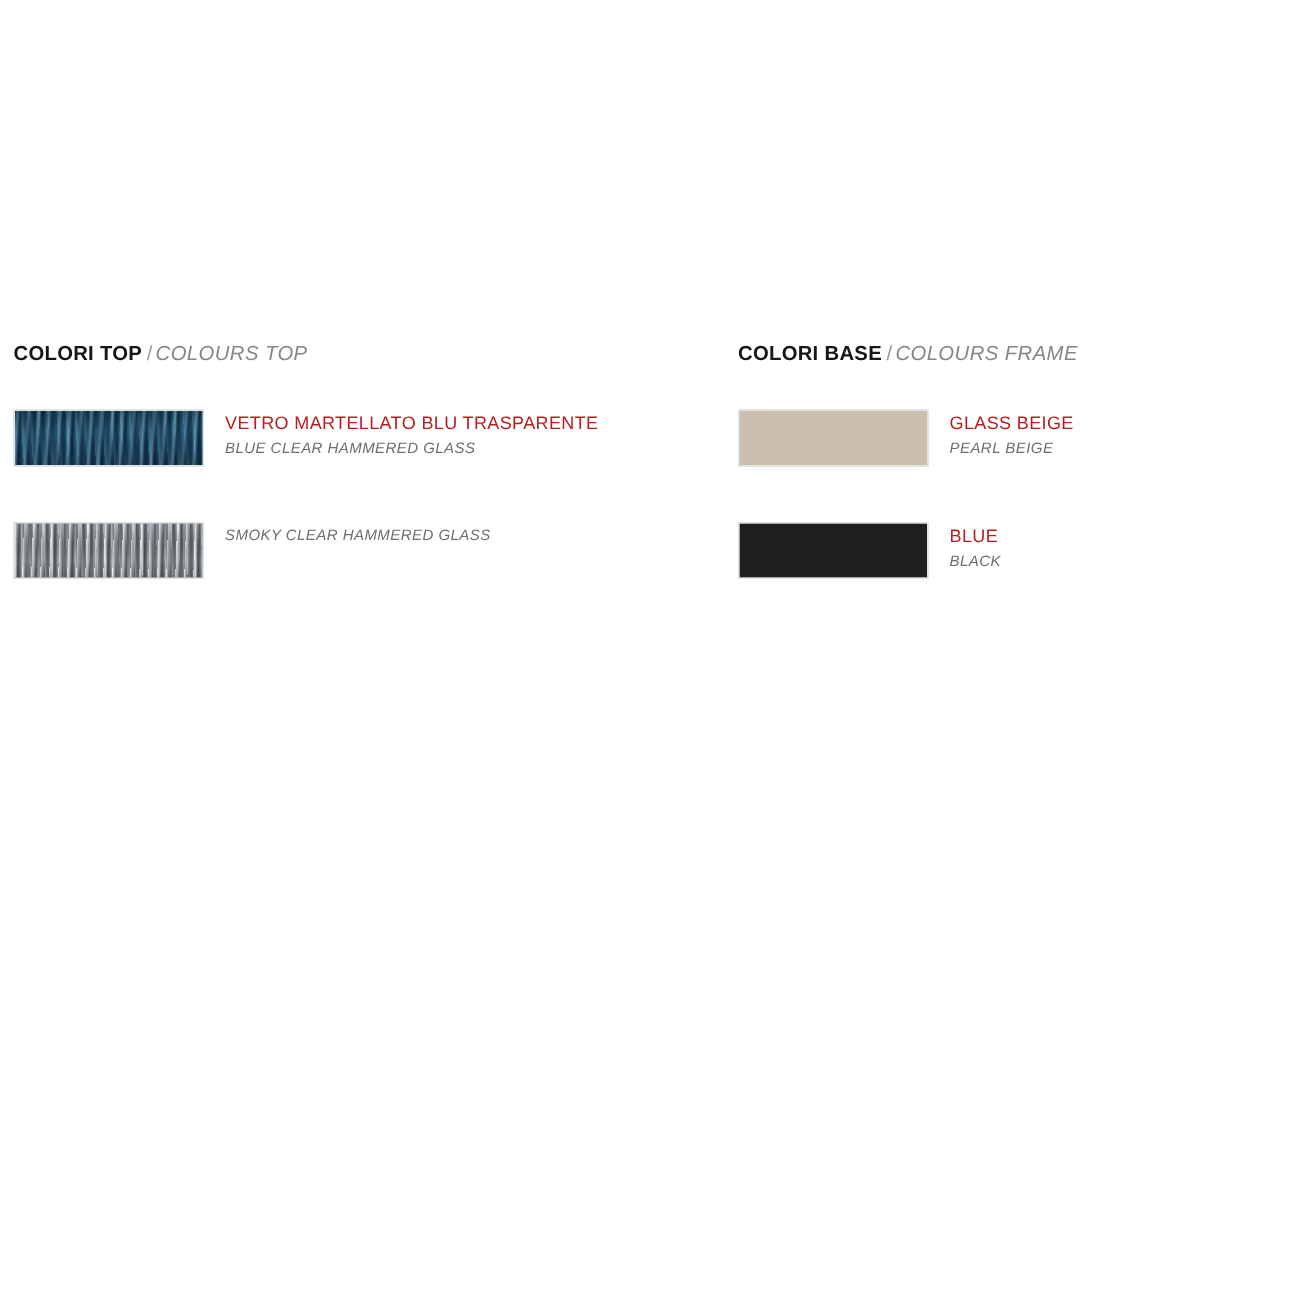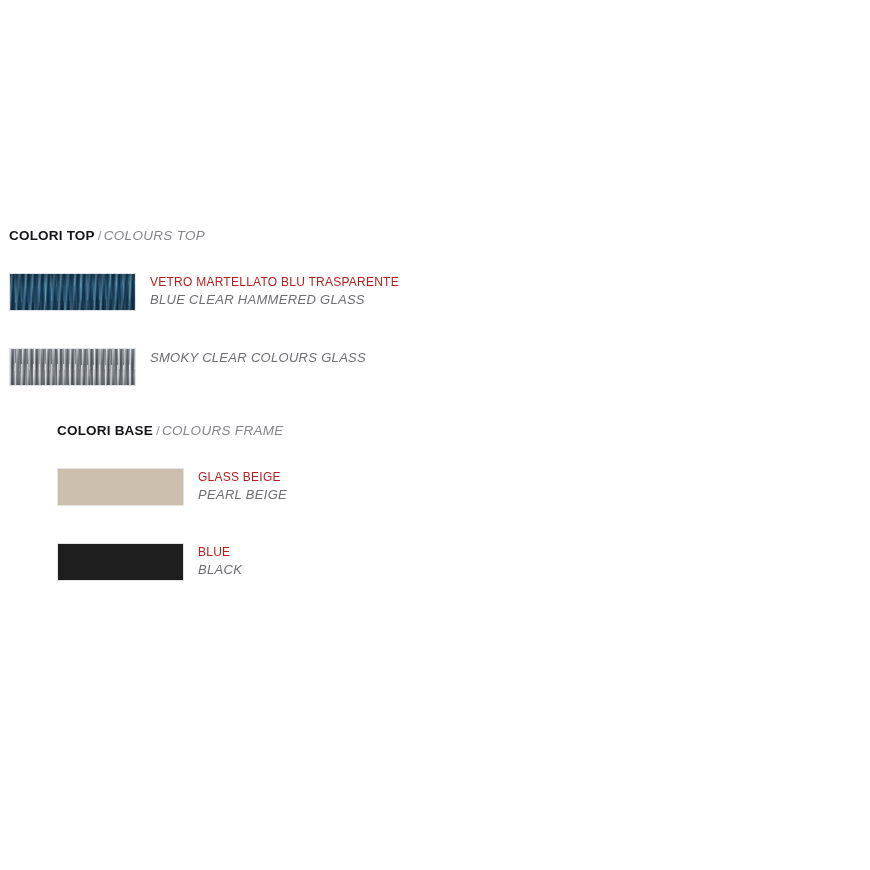--- a/index.html
+++ b/index.html
@@ -23,21 +23,21 @@
     background: #ffffff;
   }
 
   
   .columns {
     position: absolute;
     left: 0;
     top: 228px;
     width: 844px;
     display: flex;
-    flex-direction: column;
+    flex-direction: row;
   }
   .column {
     width: 435px;
     padding: 0 0 0 9px;
     box-sizing: border-box;
   }
   .column.right {
     padding-left: 492px;
     width: 435px;
     margin-left: -435px;
@@ -165,21 +165,21 @@
     padding-top: 1px;
   }
   .label-it {
     font-size: 12px;
     color: #b91c1c;
     letter-spacing: 0.25px;
     line-height: 17px;
     white-space: nowrap;
   }
   .label-en {
-    font-size: 13px;
+    font-size: 10px;
     color: #6d6d72;
     font-style: italic;
     letter-spacing: 0.3px;
     line-height: 17px;
     white-space: nowrap;
   }
 </style>
 </head>
 <body>
 
@@ -200,21 +200,21 @@
           <div class="label-it">VETRO MARTELLATO BLU TRASPARENTE</div>
           <div class="label-en">BLUE CLEAR HAMMERED GLASS</div>
         </div>
       </div>
 
       <div class="swatch-row">
         <div class="swatch">
           <div class="tex tex-smoke"></div>
         </div>
         <div class="labels">
-          <div class="label-en">SMOKY CLEAR COLOURS GLASS</div>
+          <div class="label-en">SMOKY CLEAR HAMMERED GLASS</div>
         </div>
       </div>
 
     </div>
 
     <div class="column right">
       <div class="section-head">
         <span class="it">COLORI BASE</span><span class="sep">/</span><span class="en">COLOURS FRAME</span>
       </div>
 

